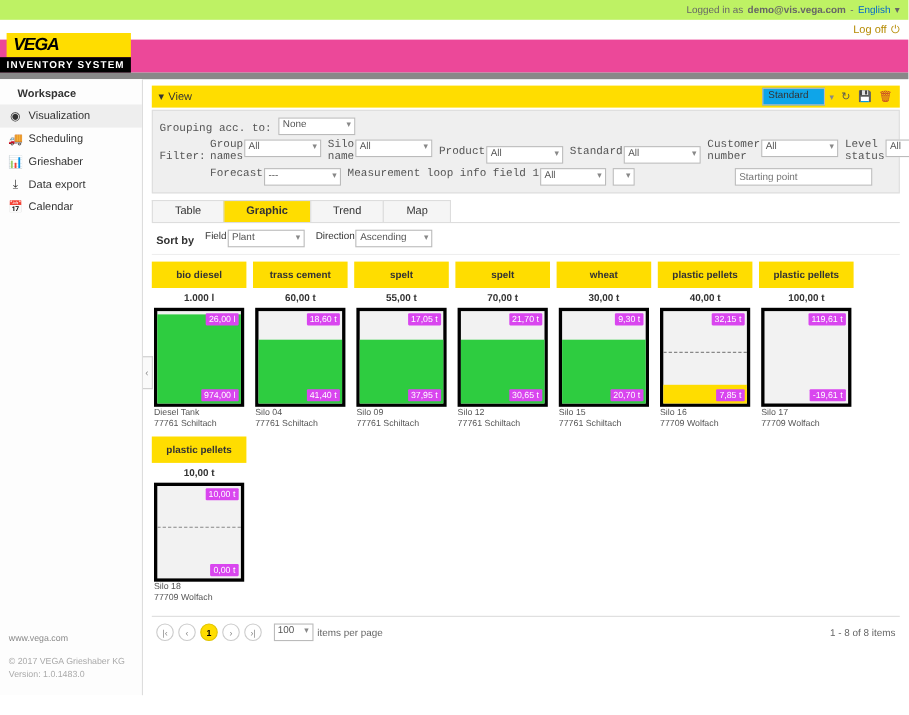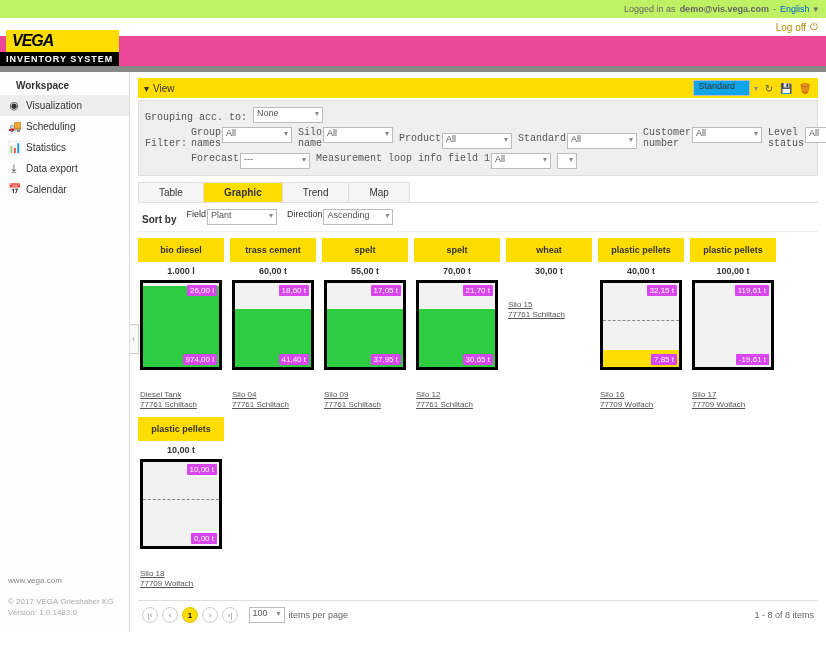--- a/index.html
+++ b/index.html
@@ -51,21 +51,21 @@
 .card { width: 86px; }
 .card-hd { background: #ffdd00; text-align: center; font-size: 9px; font-weight: bold; padding: 4px 2px; height:24px; display:flex; align-items:center; justify-content:center;}
 .card-cap { text-align:center; font-size:9px; font-weight:bold; padding:4px 0;}
 .silo { border:3px solid #000; height:90px; position:relative; background:#f2f2f2; margin:0 2px;}
 .fill-green { position:absolute; left:0; right:0; bottom:0; background:#2ecc40;}
 .fill-yellow { position:absolute; left:0; right:0; bottom:0; background:#ffdd00;}
 .dash { position:absolute; left:0; right:0; border-top:1px dashed #888;}
 .badge { position:absolute; background:#d946ef; color:#fff; font-size:8px; padding:1px 3px; border-radius:1px;}
 .badge.tr { top:2px; right:2px;}
 .badge.br { bottom:2px; right:2px;}
-.card-ft { font-size:8px; color:#555; padding:20px 2px 2px; line-height:1.2;text-decoration:underline;}
+.card-ft { font-size:8px; color:#555; padding:0 2px 2px; line-height:1.2;}
 
 .pager { border-top:1px solid #ddd; padding:6px 4px; display:flex; align-items:center; justify-content:space-between; font-size:9px; color:#666; margin-top:4px;}
 .pager-left { display:flex; align-items:center; gap:4px;}
 .pg-btn { width:16px; height:16px; border:1px solid #ccc; background:#fff; border-radius:8px; display:inline-flex; align-items:center; justify-content:center; font-size:8px; color:#888; cursor:pointer;}
 .pg-btn.active { background:#ffdd00; border-color:#e0c400; color:#000; font-weight:bold;}
 </style>
 </head>
 <body>
 
 <div class="topbar">
@@ -94,21 +94,21 @@
         <div class="side-item active">
           <span class="side-icon">◉</span>
           <span>Visualization</span>
         </div>
         <div class="side-item">
           <span class="side-icon">🚚</span>
           <span>Scheduling</span>
         </div>
         <div class="side-item">
           <span class="side-icon">📊</span>
-          <span>Statistics</span>
+          <span>Grieshaber</span>
         </div>
         <div class="side-item">
           <span class="side-icon">⤓</span>
           <span>Data export</span>
         </div>
         <div class="side-item">
           <span class="side-icon">📅</span>
           <span>Calendar</span>
         </div>
       </div>
@@ -171,20 +171,24 @@
       <div class="filter-row">
         <div class="filter-col" style="margin-left:46px">
           <label>Forecast</label>
           <div class="sel">---</div>
         </div>
         <div class="filter-col">
           <label>Measurement loop info field 1</label>
           <div class="sel" style="min-width:60px">All</div>
         </div>
         <div class="sel" style="align-self:flex-end;min-width:20px"></div>
+        <div class="filter-col">
+          <label style="visibility:hidden">Starting point</label>
+          <input class="txt" placeholder="Starting point" style="">
+        </div>
       </div>
     </div>
 
     <div class="tabs" id="tabs">
         <div class="tab">Table</div>
         <div class="tab active">Graphic</div>
         <div class="tab">Trend</div>
         <div class="tab">Map</div>
       </div>
 
@@ -237,20 +241,25 @@
           <div class="silo">
             <div class="fill-green" style="height:69%"></div>
             <span class="badge tr">21,70 t</span>
             <span class="badge br">30,65 t</span>
           </div>
           <div class="card-ft">Silo 12<br>77761 Schiltach</div>
         </div>
         <div class="card">
           <div class="card-hd">wheat</div>
           <div class="card-cap">30,00 t</div>
+          <div class="silo">
+            <div class="fill-green" style="height:69%"></div>
+            <span class="badge tr">9,30 t</span>
+            <span class="badge br">20,70 t</span>
+          </div>
           <div class="card-ft">Silo 15<br>77761 Schiltach</div>
         </div>
         <div class="card">
           <div class="card-hd">plastic pellets</div>
           <div class="card-cap">40,00 t</div>
           <div class="silo">
             <div class="fill-yellow" style="height:20%"></div>
             <div class="dash" style="bottom:55%"></div>
             <span class="badge tr">32,15 t</span>
             <span class="badge br">7,85 t</span>

